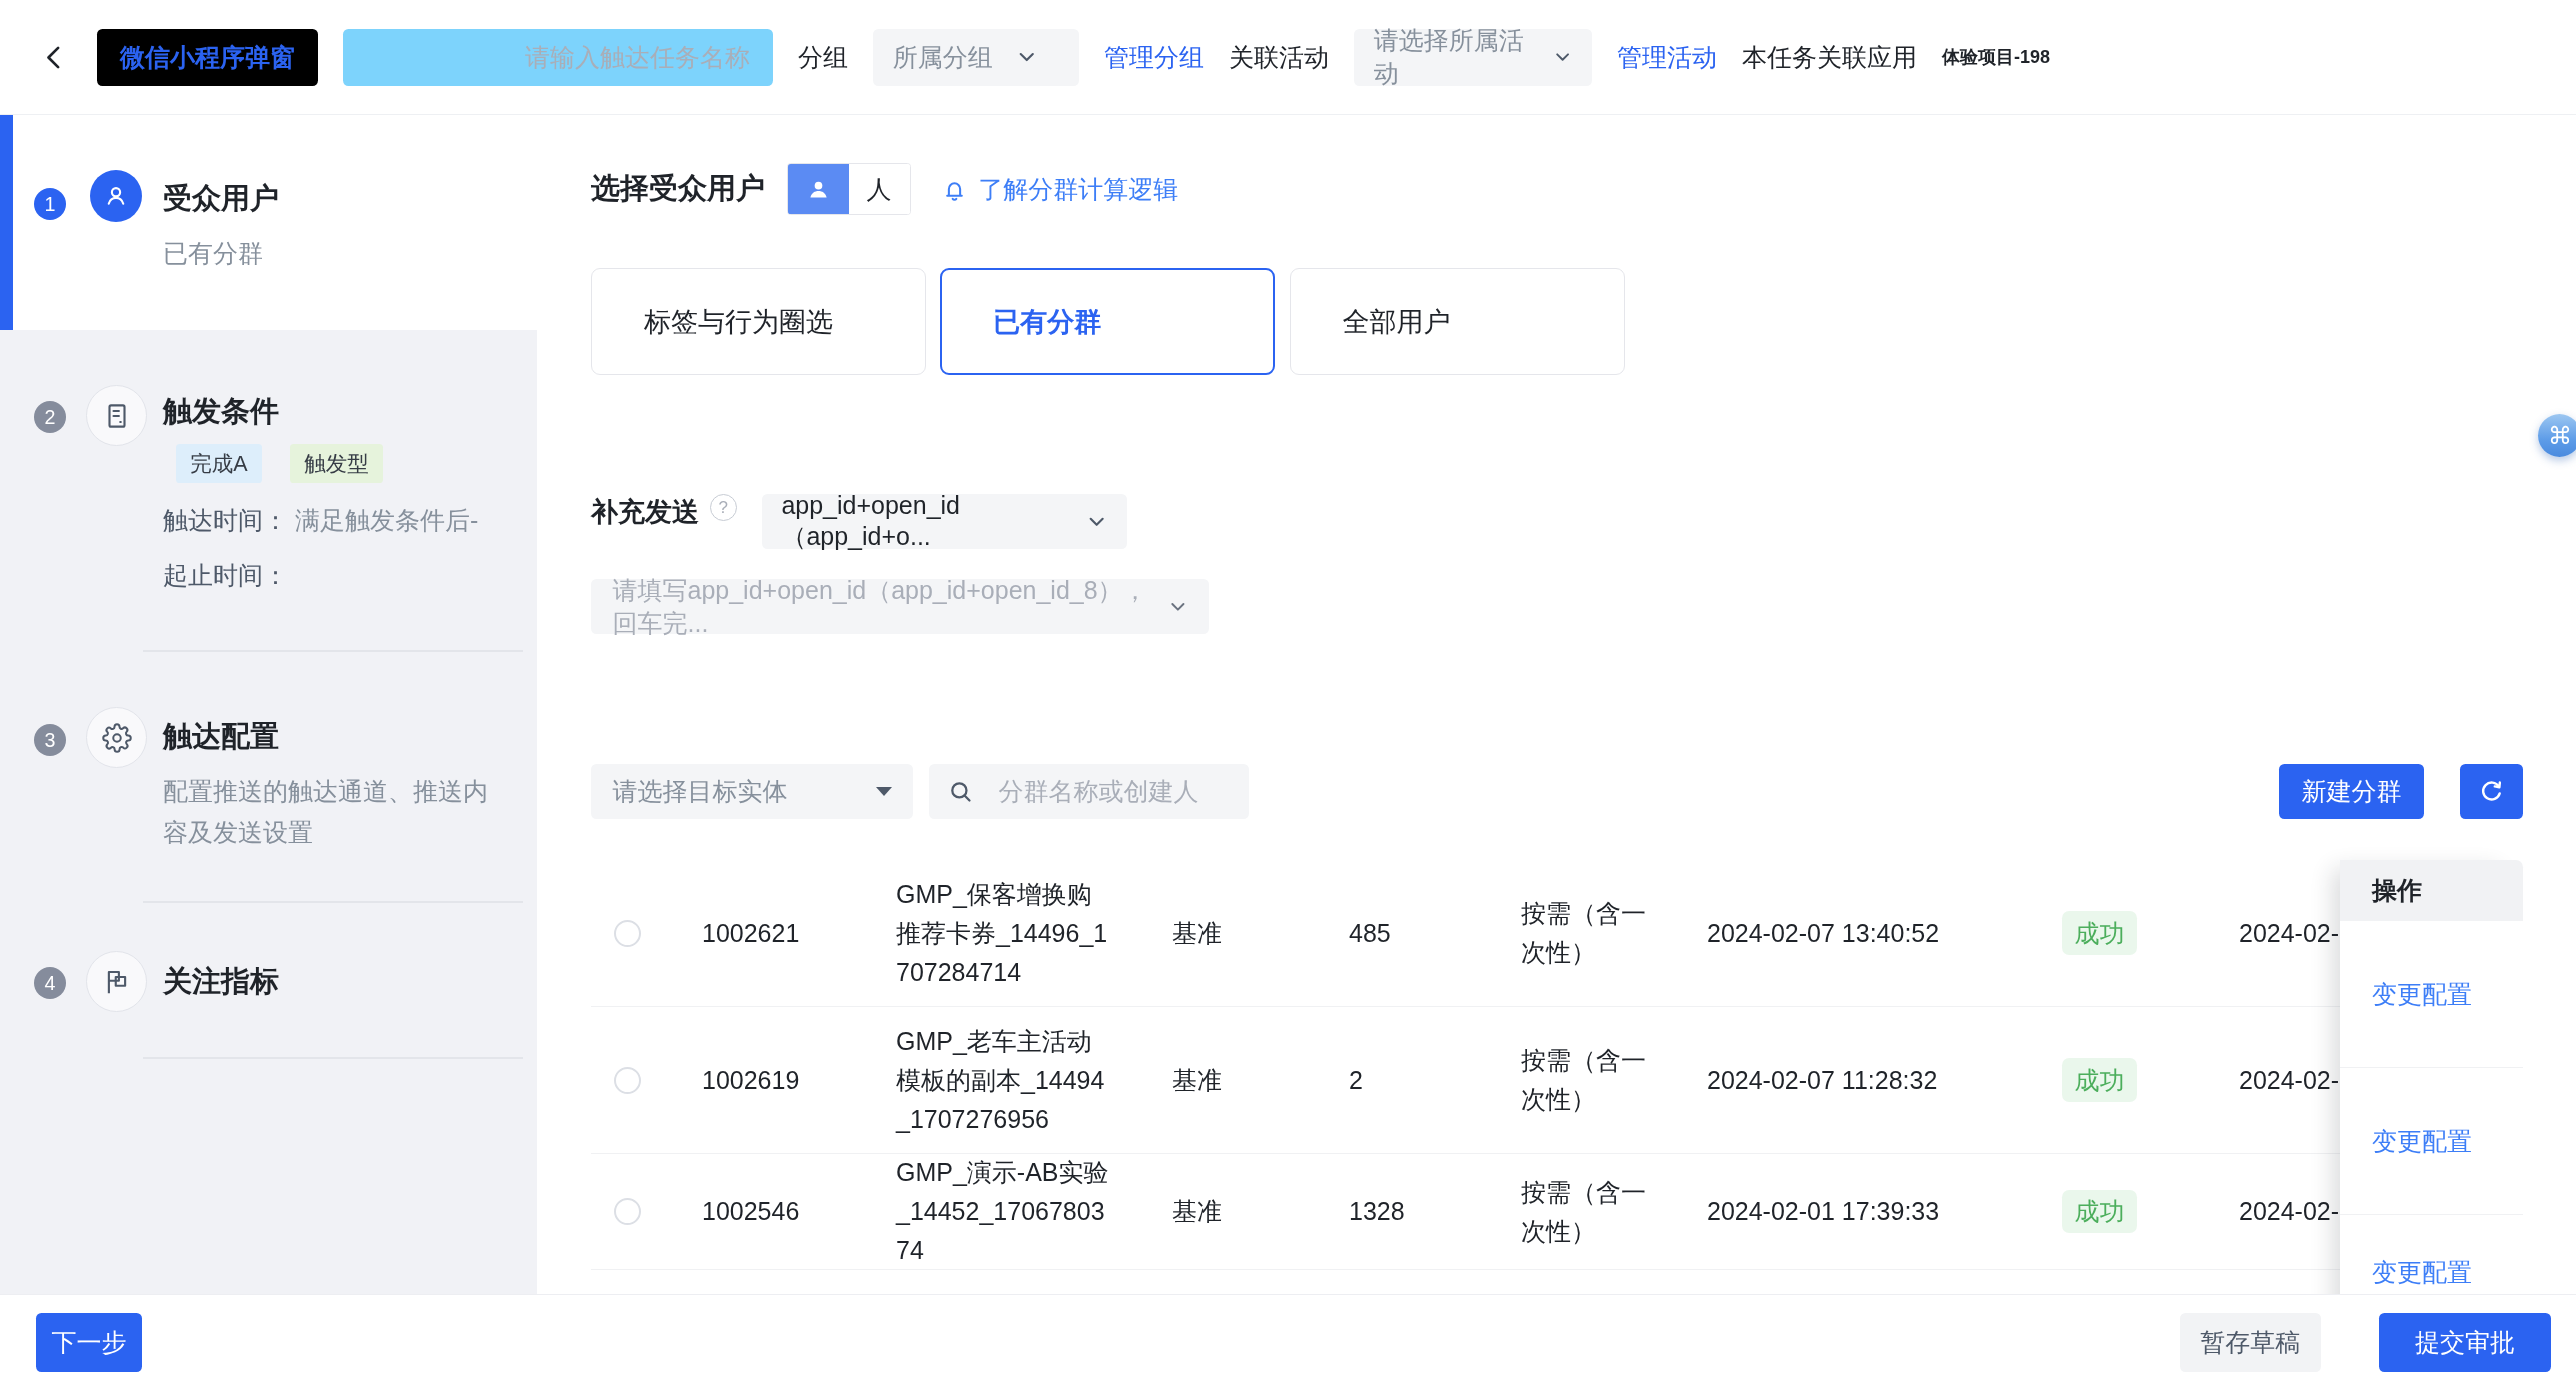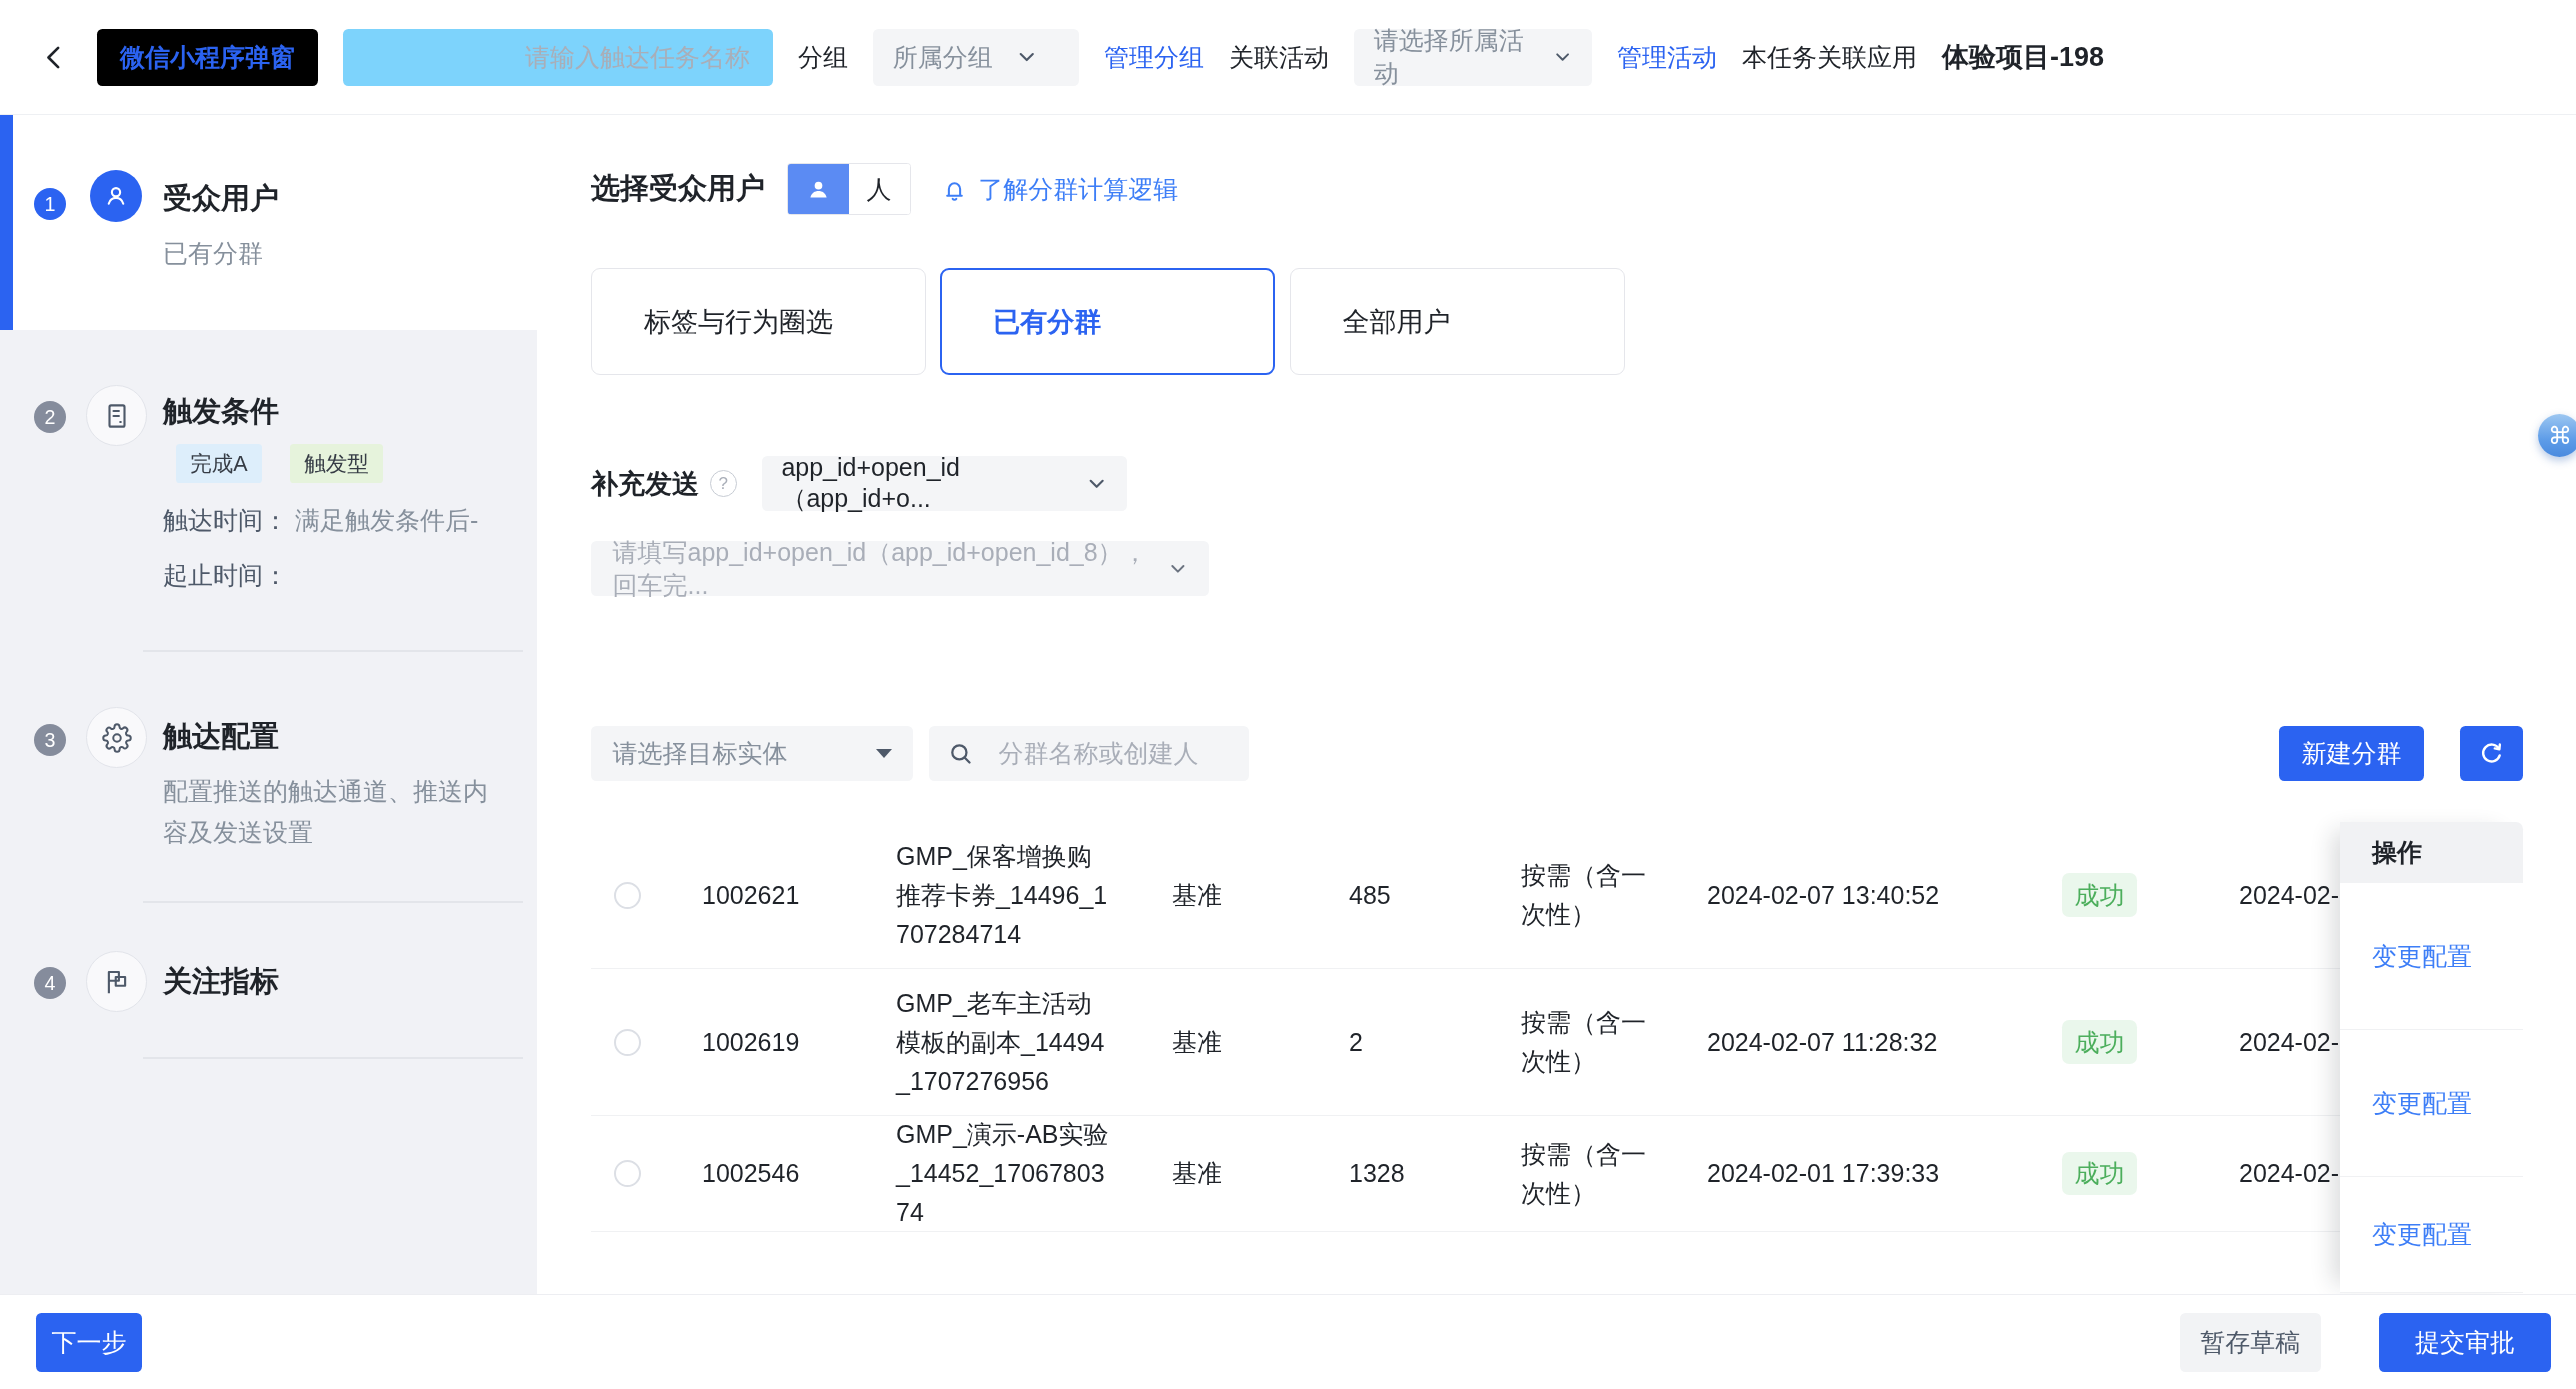--- a/index.html
+++ b/index.html
@@ -13,21 +13,21 @@
   .back-btn { width:36px; height:36px; display:flex; align-items:center; justify-content:center; cursor:pointer; flex:none; }
   .chip { background:#000000; color:#2b63f1; font-weight:bold; padding:0 23px; height:57px; display:flex;
     align-items:center; border-radius:5.4px; flex:none; }
   .tb-input { width:430px; height:57px; background:#7dd3fc; border:none; border-radius:5.4px; padding:0 23px;
     font:inherit; color:#1f2329;text-align:right; }
   .tb-input::placeholder { color:#a9aeb8; }
   .tb-label { color:#1f2329; flex:none; }
   .tb-select { height:57px; background:#f4f5f7; border-radius:5.4px; display:flex; align-items:center;
     padding:0 19.7px; color:#86909c; gap:23px; flex:none; cursor:pointer; }
   .tb-link { color:#2b63f1; flex:none; cursor:pointer; }
-  .tb-strong { font-weight:bold; font-size:27px; flex:none; }
+  .tb-strong { font-weight:bold; font-size:18px; flex:none; }
 
   
   .middle { flex:1; display:flex; min-height:0; }
 
   
   .sidebar { width:537px; background:#f1f2f6; flex:none; display:flex; flex-direction:column; position:relative; }
   .step { position:relative; }
   .step .badge { position:absolute; left:34px; width:32px; height:32px; border-radius:50%; background:#858c9c;
     color:#fff; font-size:19.7px; display:flex; align-items:center; justify-content:center; }
   .step .badge.active { background:#2b63f1; }
@@ -79,21 +79,21 @@
   .seg-blue { width:61px; background:#5b8bf3; display:flex; align-items:center; justify-content:center; cursor:pointer; }
   .seg-unit { width:61px; background:#fff; display:flex; align-items:center; justify-content:center; color:#1f2329; }
   .help { margin-left:30px; display:flex; align-items:center; gap:10.7px; cursor:pointer; }
   .help-text { color:#3d7ef7; }
 
   .cards { display:flex; gap:14.3px; margin-top:53px; }
   .card { width:335px; height:107px; border:1.8px solid #e5e6eb; border-radius:9px; background:#fff;
     display:flex; align-items:center; padding-left:52px; font-size:27px; cursor:pointer; }
   .card.selected { border:2.7px solid #2b63f1; color:#2b63f1; font-weight:bold; padding-left:51px; }
 
-  .supp-row { margin-top:81px; display:flex; align-items:center; height:55px; }
+  .supp-row { margin-top:119px; display:flex; align-items:flex-start; height:55px; }
   .supp-label { font-size:27px; font-weight:bold; }
   .q-icon { width:27px; height:27px; border:1.8px solid #c7ccd4; border-radius:50%; color:#a9aeb8; font-size:17px;
     display:flex; align-items:center; justify-content:center; margin-left:10.7px; }
   .supp-select { margin-left:25px; width:365px; height:55px; background:#f4f5f7; border-radius:5.4px;
     display:flex; align-items:center; justify-content:space-between; padding:0 19.7px; cursor:pointer; }
   .supp-input { margin-top:30px; width:618px; height:55px; background:#f4f5f7; border-radius:5.4px;
     display:flex; align-items:center; gap:12.5px; padding:0 21.5px; color:#a9aeb8; cursor:text; }
 
   .filter-row { margin-top:129px; width:1932px; display:flex; align-items:center; height:57px; }
   .entity-select { width:322px; height:55px; background:#f4f5f7; border-radius:5.4px; display:flex; align-items:center;

